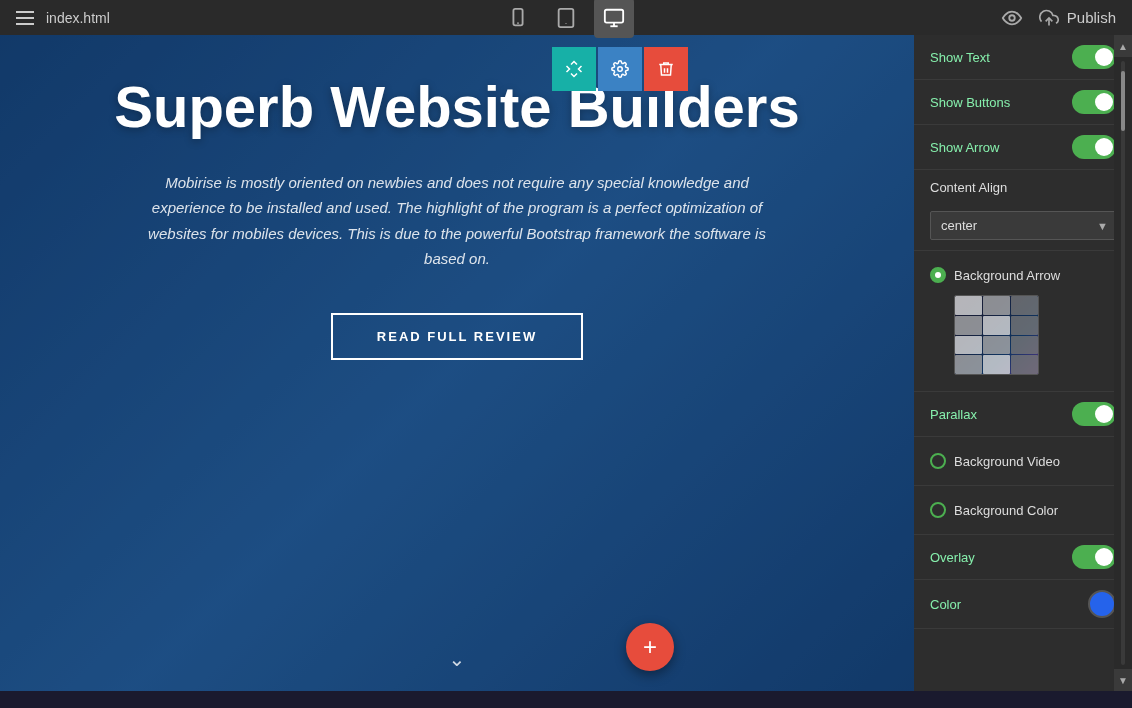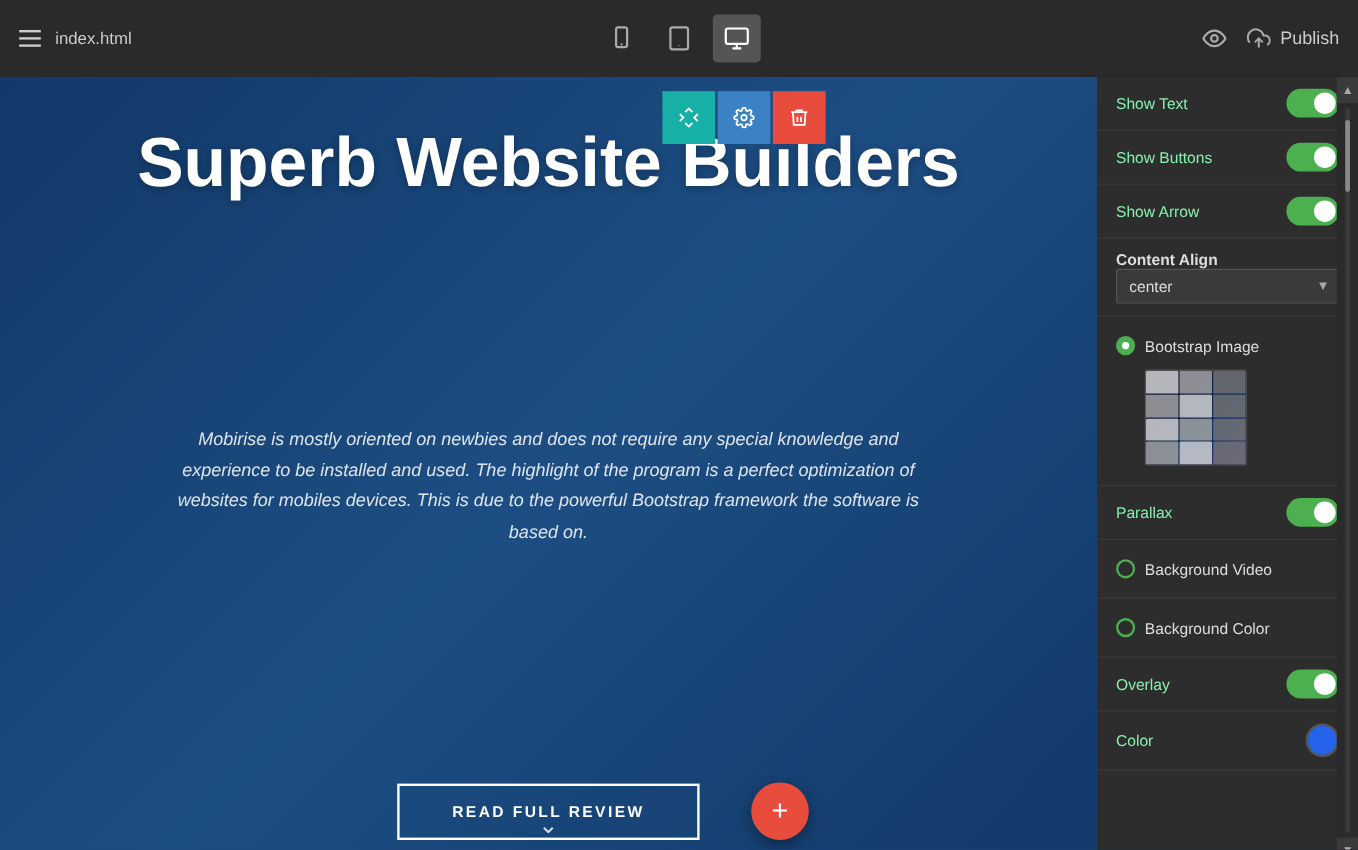--- a/index.html
+++ b/index.html
@@ -3,21 +3,21 @@
   <meta charset="utf-8">
   <style>
     * { box-sizing: border-box; margin: 0; padding: 0; }
     body { font-family: Arial, sans-serif; width: 1132px; height: 708px; overflow: hidden; background: #1a1a2e; }
 
     
     .topbar {
       display: flex;
       align-items: center;
       background: #2a2a2a;
-      height: 64px;
+      height: 35px;
       padding: 0 16px;
       z-index: 100;
       position: relative;
       justify-content: space-between;
     }
     .topbar-left { display: flex; align-items: center; gap: 12px; flex: 1; }
     .topbar-center { display: flex; align-items: center; gap: 8px; position: absolute; left: 50%; transform: translateX(-50%); }
     .topbar-right { display: flex; align-items: center; gap: 16px; margin-left: auto; }
     .menu-icon { cursor: pointer; display: flex; flex-direction: column; gap: 4px; }
     .menu-icon span { display: block; width: 18px; height: 2px; background: #ccc; }
@@ -57,23 +57,24 @@
       background: linear-gradient(135deg, #1a56a0 0%, #2e7bcf 50%, #1a56a0 100%);
       opacity: 0.85;
     }
 
     .canvas-content {
       position: relative;
       z-index: 2;
       display: flex;
       flex-direction: column;
       align-items: center;
-      justify-content: space-between;
+      justify-content: flex-start;
       padding: 40px 20px 20px 20px;
       height: 100%;
+      gap: 11px;
     }
     .hero-title {
       font-size: 58px;
       font-weight: 900;
       color: #fff;
       text-align: center;
       line-height: 1.1;
       margin-bottom: 20px;
       text-shadow: 0 2px 8px rgba(0,0,0,0.3);
     }
@@ -178,21 +179,21 @@
       background: #fff;
       top: 3px; right: 3px;
       transition: 0.2s;
     }
 
     
     .panel-section {
       padding: 10px 16px;
       border-bottom: 1px solid #3a3a3a;
     }
-    .panel-section-label { color: #ddd; font-size: 13px; margin-bottom: 0; font-weight: bold; }
+    .panel-section-label { color: #ddd; font-size: 13px; margin-bottom: 16px; }
     .select-wrapper {
       position: relative;
     }
     .select-box {
       width: 100%;
       background: #3a3a3a;
       border: 1px solid #555;
       color: #ddd;
       padding: 6px 28px 6px 10px;
       font-size: 13px;
@@ -451,21 +452,21 @@
           </select>
           <span class="select-arrow">▼</span>
         </div>
       </div>
 
       <div class="panel-bg-section">
         <div class="radio-row">
           <div class="radio-circle selected">
             <div></div>
           </div>
-          <span class="radio-label">Bootstrap Image</span>
+          <span class="radio-label">Background Arrow</span>
         </div>
         <div class="bg-thumbnail">
           <div class="thumb-inner">
             <div class="thumb-cell"></div>
               <div class="thumb-cell"></div>
               <div class="thumb-cell"></div>
             <div class="thumb-cell"></div>
               <div class="thumb-cell"></div>
               <div class="thumb-cell"></div>
             <div class="thumb-cell"></div>

